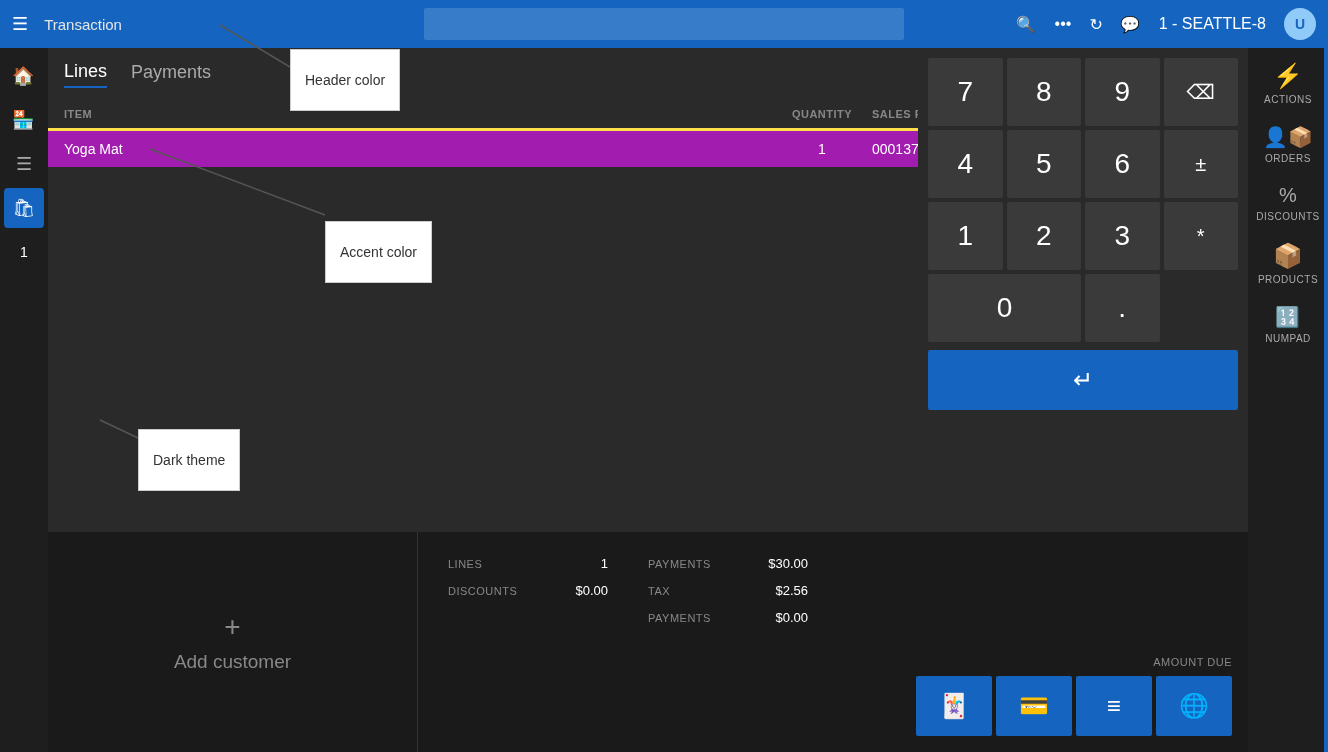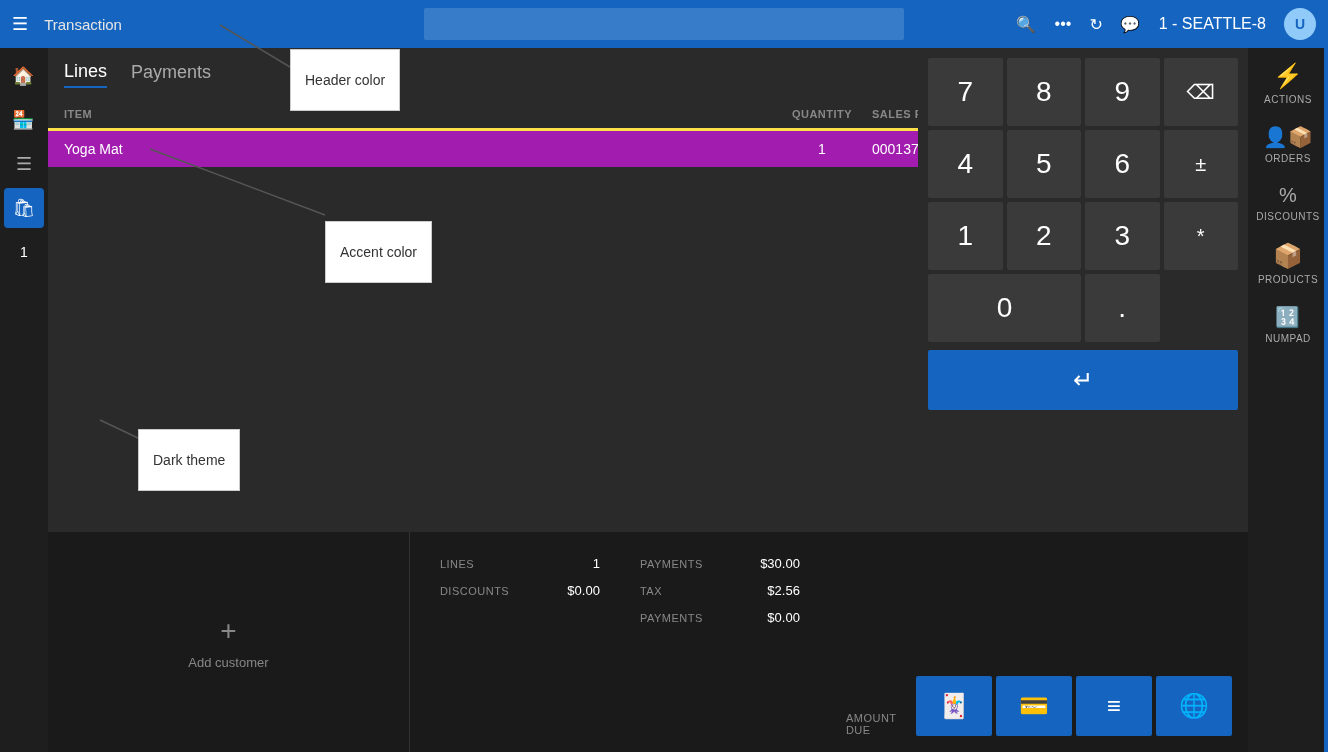--- a/index.html
+++ b/index.html
@@ -184,33 +184,34 @@
       background: #1a1a1a;
       display: flex;
     }
     .customer-panel {
       width: 370px;
       display: flex; align-items: center; justify-content: center;
       flex-direction: column; gap: 8px;
       border-right: 1px solid #333;
     }
     .add-customer-icon { font-size: 28px; color: #888; }
-    .add-customer-label { color: #888; font-size: 13px; }
+    .add-customer-label { color: #888; font-size: 19px; }
     .totals-panel {
       flex: 1;
       padding: 24px 30px;
       display: flex; gap: 40px;
     }
     .totals-col { display: flex; flex-direction: column; gap: 12px; }
     .totals-col .row { display: flex; gap: 20px; align-items: center; }
     .totals-col .row .lbl { color: #888; font-size: 11px; letter-spacing: 0.5px; min-width: 80px; }
     .totals-col .row .val { color: #fff; font-size: 13px; text-align: right; min-width: 60px; }
     .amount-due-panel {
-      display: flex; flex-direction: row; align-items: flex-end; justify-content: center;
+      display: flex; flex-direction: column; align-items: flex-end; justify-content: flex-end;
       padding: 16px 16px;
+      gap: 8px;
     }
     .amount-due-label { color: #888; font-size: 11px; letter-spacing: 0.5px; }
     .amount-due-value { color: #1565c0; font-size: 42px; font-weight: 300; }
     .payment-btns {
       display: flex; gap: 4px;
     }
     .pay-btn {
       width: 76px; height: 60px;
       background: #1565c0;
       border: none; cursor: pointer;

